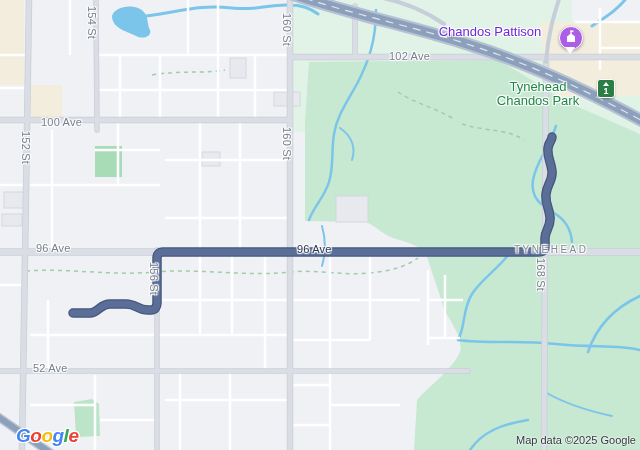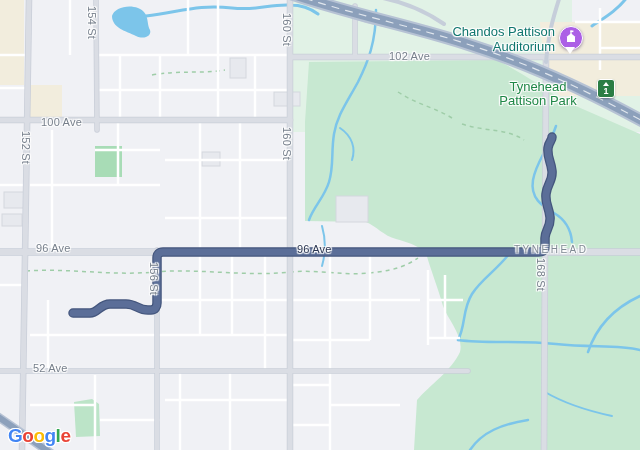--- a/index.html
+++ b/index.html
@@ -36,23 +36,23 @@
     border-top:7px solid #fff;
   }
   .shield{
     position:absolute;width:16px;height:17px;border-radius:3px;
     border:1.5px solid #fff;box-shadow:0 1px 2px rgba(0,0,0,.25);
     display:flex;flex-direction:column;align-items:center;justify-content:center;
     color:#fff;font-size:9px;font-weight:700;line-height:9px;
   }
   .shield .leaf{width:0;height:0;border-left:3px solid transparent;border-right:3px solid transparent;border-bottom:4px solid #fff;margin-bottom:1px;}
   #google-logo{
-    position:absolute;left:8px;top:425px;font-size:19px;font-weight:700;letter-spacing:-.5px;
+    position:absolute;left:16px;top:425px;font-size:19px;font-weight:700;letter-spacing:-.5px;
     text-shadow:0 1px 0 #fff,0 -1px 0 #fff,1px 0 0 #fff,-1px 0 0 #fff,1px 1px 0 #fff,-1px -1px 0 #fff,1px -1px 0 #fff,-1px 1px 0 #fff;
-    cursor:pointer;user-select:none;
+    cursor:pointer;user-select:none;font-style:italic;
   }
   #attribution{
     position:absolute;right:4px;top:434px;font-size:11px;color:#33383E;
     text-shadow:0 0 2px #fff,0 0 3px #fff;
   }
 </style>
 </head>
 <body>
 
 <div id="map-root">
@@ -205,45 +205,45 @@
   <div class="lbl vert" style="left:20px;top:131px;">152 St</div>
   <div class="lbl vert" style="left:148px;top:262px;">156 St</div>
   <div class="lbl vert" style="left:535px;top:258px;">168 St</div>
   <div class="lbl" style="left:41px;top:116px;">100 Ave</div>
   <div class="lbl" style="left:389px;top:50px;">102 Ave</div>
   <div class="lbl" style="left:36px;top:242px;">96 Ave</div>
   <div class="lbl lbl-route" style="left:297px;top:243px;">96 Ave</div>
   <div class="lbl" style="left:33px;top:362px;">52 Ave</div>
   <div class="lbl lbl-trace" style="left:514px;top:244px;">TYNEHEAD</div>
 
-  <div class="poi-label" style="left: 425px; top: 24px; width: 130px; color: #0f766e;">
+  <div class="poi-label" style="left: 425px; top: 24px; width: 130px; color: #6d28d9; text-align: center;">
     <div>Chandos Pattison</div>
-    <div>Auditorium</div>
   </div>
   <div class="pin" style="left: 559px; top: 26px; background: rgb(172, 95, 230);">
     <svg width="22" height="22" viewBox="0 0 22 22">
       <circle cx="11" cy="11" r="10.5" fill="#AC5FE6"></circle>
       <g fill="#fff">
         <rect x="7" y="10" width="8" height="5"></rect>
         <path d="M6.5 10 L11 6.2 L15.5 10 Z"></path>
         <rect x="10.4" y="3.5" width="1.2" height="3.5"></rect>
         <rect x="10.4" y="3.5" width="3" height="1.6"></rect>
       </g>
     </svg>
   </div>
   <div class="pin-tip" style="left:565px;top:47px;"></div>
 
   <div class="park-label" style="left: 478px; top: 80px; width: 120px; color: rgb(31, 135, 70);">
     <div>Tynehead</div>
-    <div>Pattison Park</div>
+    <div>Chandos Park</div>
   </div>
 
   <div class="shield" style="left: 597px; top: 79px; background: rgb(43, 125, 68);">
     <div class="leaf"></div>
     <div>1</div>
   </div>
 
   <div id="google-logo">
     <span style="color: rgb(66, 133, 244);">G</span><span style="color: rgb(234, 67, 53);">o</span><span style="color: rgb(251, 188, 5);">o</span><span style="color: rgb(66, 133, 244);">g</span><span style="color: rgb(52, 168, 83);">l</span><span style="color: rgb(234, 67, 53);">e</span>
   </div>
 
+  <div id="attribution">Map data ©2025 Google</div>
 
 </div>
 
 </body></html>

